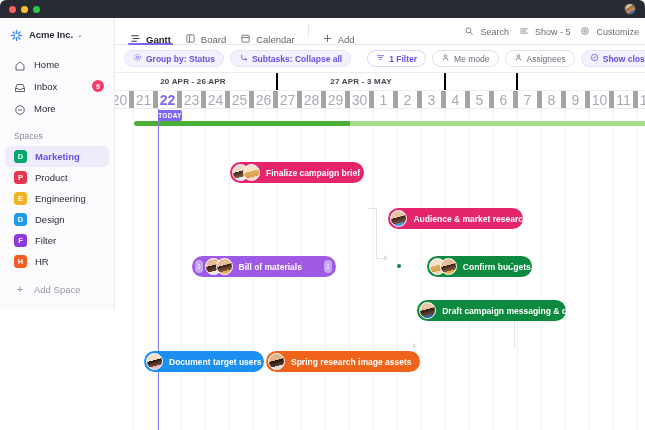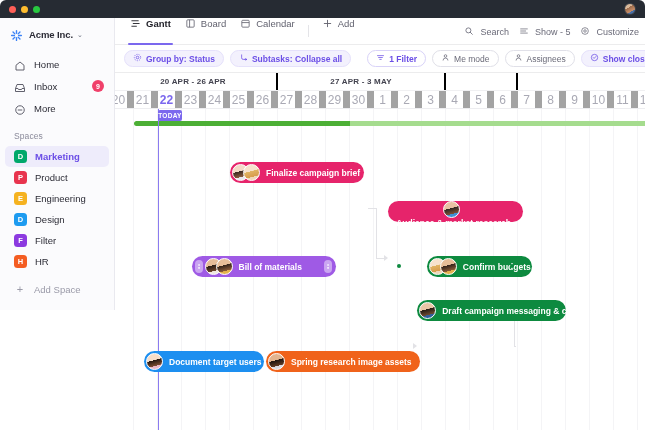--- a/index.html
+++ b/index.html
@@ -104,21 +104,21 @@
     width: 530px; height: 412px; background: #fff;
   }
 
   
   .tabsrow {
     height: 27px; border-bottom: 1px solid #ececed;
     display: flex; align-items: center; padding: 0 8px;
     position: relative;
   }
   .tab {
-    display: flex; align-items: flex-start; gap: 4px;
+    display: flex; align-items: flex-end; gap: 4px;
     height: 27px; padding: 0 7px; cursor: pointer;
     font-size: 9.5px; color: #62626f; position: relative;
   }
   .tab.active { color: #23232b; font-weight: bold; }
   .tab.active::after {
     content: ""; position: absolute; left: 5px; right: 5px; bottom: 0;
     height: 2px; background: #7b68ee; border-radius: 1px;
   }
   .tab-sep { width: 1px; height: 12px; background: #e4e4e8; margin: 0 6px; }
   .tab.add { color: #62626f; }
@@ -153,21 +153,21 @@
     background: #fff;
   }
   .week {
     display: flex; align-items: center; justify-content: center;
     font-size: 8px; font-weight: bold; color: #43434f;
     letter-spacing: 0.2px; border-right: 2px solid #000000;
   }
   .days { height: 18px; display: flex; border-bottom: 1px solid #ededf0; position: relative; }
   .day {
     display: flex; align-items: center; justify-content: center;
-    font-size: 12px; color: #a9a9b4; border-right: 7px solid #a3a3a3;
+    font-size: 14px; color: #a9a9b4; border-right: 5px solid #a3a3a3;
     flex: 0 0 24px;
   }
   .day.today { color: #7b68ee; font-weight: bold; }
   .grid {
     position: absolute; top: 36px; left: 0; right: 0; bottom: 0;
     display: flex; pointer-events: none;
   }
   .gcol { flex: 0 0 24px; border-right: 1px solid #f4f4f6; height: 100%; }
 
   .today-chip {
@@ -535,21 +535,21 @@
           </div>
         </div>
       <div id="bars">
           <div class="bar" style="background: rgb(230, 36, 107); left: 115px; width: 134.4px; top: 89px;">
             <span class="avs">
               <span class="av" style="background: linear-gradient(165deg, rgb(243, 217, 198) 42%, rgb(58, 42, 34) 43%, rgb(140, 90, 60) 74%, rgb(232, 232, 239) 75%);"></span>
               <span class="av" style="background: linear-gradient(165deg, rgb(247, 226, 204) 42%, rgb(224, 180, 99) 43%, rgb(216, 156, 76) 74%, rgb(240, 215, 184) 75%);"></span>
             </span>
             <span class="txt">Finalize campaign brief</span>
           </div>
-          <div class="bar" style="background: rgb(230, 36, 107); left: 273.4px; width: 134.4px; top: 128px; flex-direction: column;">
+          <div class="bar" style="background: rgb(230, 36, 107); left: 273.4px; width: 134.4px; top: 135px;">
             <span class="avs">
               <span class="av" style="background: linear-gradient(165deg, rgb(232, 194, 164) 42%, rgb(46, 38, 32) 43%, rgb(125, 82, 56) 74%, rgb(63, 143, 214) 75%);"></span>
             </span>
             <span class="txt">Audience &amp; market research</span>
           </div>
           <div class="bar" style="background: rgb(159, 90, 229); left: 76.6px; width: 144px; top: 183px;">
             <span class="handle">⁞⁞</span>
             <span class="avs">
               <span class="av" style="background: linear-gradient(165deg, rgb(230, 188, 152) 42%, rgb(43, 29, 22) 43%, rgb(109, 67, 40) 74%, rgb(239, 231, 224) 75%);"></span>
               <span class="av" style="background: linear-gradient(165deg, rgb(231, 189, 152) 42%, rgb(52, 35, 26) 43%, rgb(138, 90, 56) 74%, rgb(227, 178, 78) 75%);"></span>

